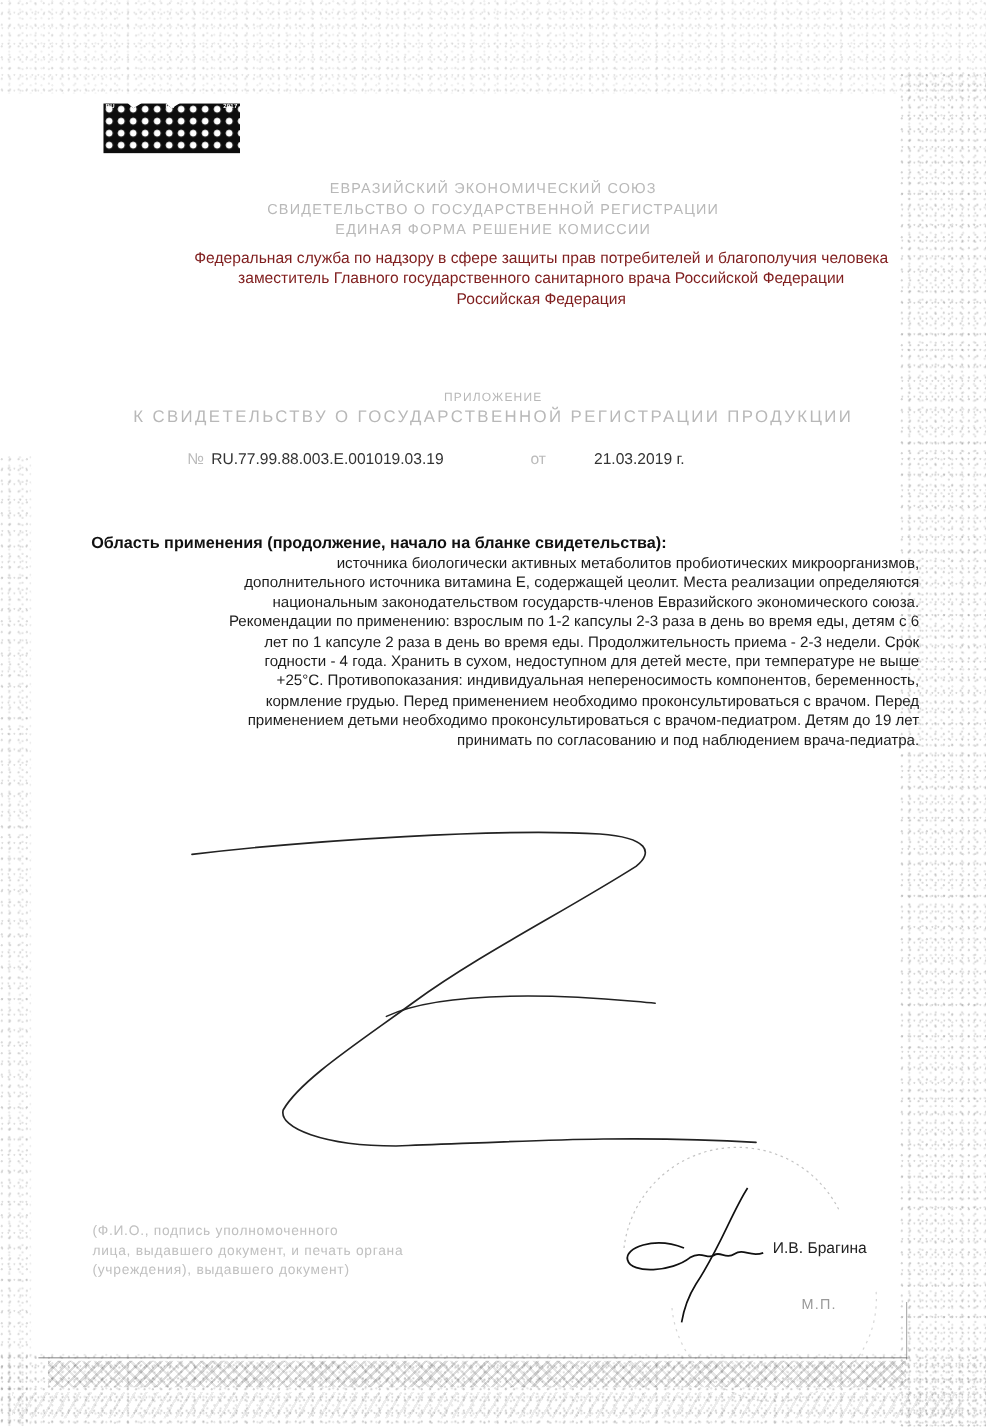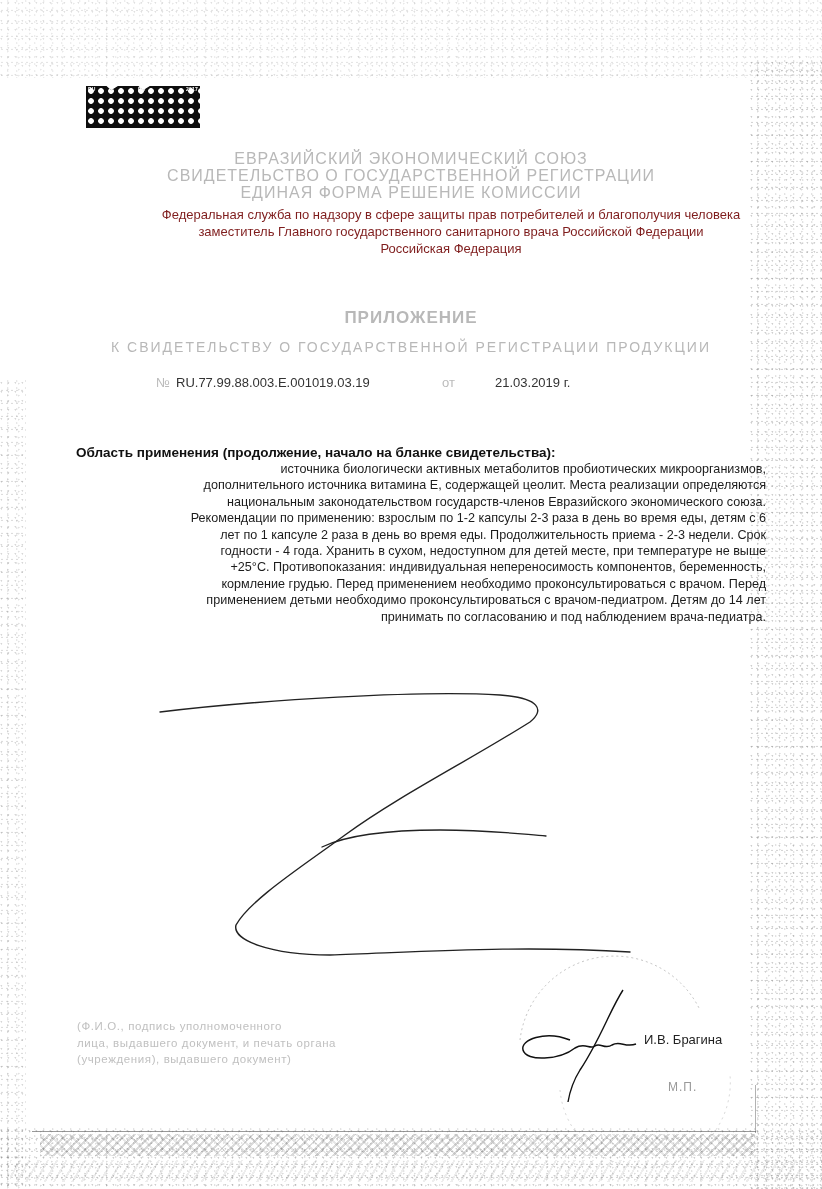--- a/index.html
+++ b/index.html
@@ -51,21 +51,21 @@
       background-size: 10px 10px, auto;
       clip-path: polygon(0 0, 18% 0, 22% 10%, 28% 0, 46% 0, 50% 10%, 56% 0, 100% 0, 100% 100%, 0 100%);
     }
     .emblem-label {
       position: absolute; top: 86px; font-size: 5px; color: #fff; font-weight: bold;
       letter-spacing: 0.2px;
     }
 
     .faded {
       position: absolute; width: 822px; text-align: center; color: #b8b8b8;
-      font-size: 16px; letter-spacing: 1px; filter: blur(0.4px);
+      font-size: 12px; letter-spacing: 1px; filter: blur(0.4px);
     }
 
     .header-line {
       position: absolute; left: 0; width: 822px; text-align: center;
       font-size: 13px; color: #7f1d1d; line-height: 17px; margin-left: 40px;
     }
 
     .regline {
       position: absolute; top: 375px; font-size: 13px; color: #333;
     }
@@ -113,39 +113,39 @@
 <span class="emblem-label" style="left:186px;">2017</span>
 
 <div class="faded" style="top:150px;">ЕВРАЗИЙСКИЙ ЭКОНОМИЧЕСКИЙ СОЮЗ</div>
 <div class="faded" style="top:167px;">СВИДЕТЕЛЬСТВО О ГОСУДАРСТВЕННОЙ РЕГИСТРАЦИИ</div>
 <div class="faded" style="top:184px;">ЕДИНАЯ ФОРМА РЕШЕНИЕ КОМИССИИ</div>
 
 <div class="header-line" style="top:206px;">Федеральная служба по надзору в сфере защиты прав потребителей и благополучия человека</div>
 <div class="header-line" style="top:223px;">заместитель Главного государственного санитарного врача Российской Федерации</div>
 <div class="header-line" style="top:240px;">Российская Федерация</div>
 
-<div class="faded" style="top:308px; font-size:17px;font-weight:bold;">ПРИЛОЖЕНИЕ</div>
+<div class="faded" style="top:326px; font-size:10px;">ПРИЛОЖЕНИЕ</div>
 <div class="faded" style="top:339px; font-size:14px; letter-spacing:2px;text-align:center;">К СВИДЕТЕЛЬСТВУ О ГОСУДАРСТВЕННОЙ РЕГИСТРАЦИИ ПРОДУКЦИИ</div>
 
 <span class="regline" style="left:156px; color:#bbb;">№</span>
 <span class="regline" style="left:176px;">RU.77.99.88.003.E.001019.03.19</span>
 <span class="regline" style="left:442px; color:#bbb;">от</span>
 <span class="regline" style="left:495px;">21.03.2019 г.</span>
 
 <div class="body-title">Область применения (продолжение, начало на бланке свидетельства):</div>
 <div class="body-text">
   <span class="ln">источника биологически активных метаболитов пробиотических микроорганизмов,</span>
   <span class="ln">дополнительного источника витамина Е, содержащей цеолит. Места реализации определяются</span>
   <span class="ln">национальным законодательством государств-членов Евразийского экономического союза.</span>
   <span class="ln">Рекомендации по применению: взрослым по 1-2 капсулы 2-3 раза в день во время еды, детям с 6</span>
   <span class="ln">лет по 1 капсуле 2 раза в день во время еды. Продолжительность приема - 2-3 недели. Срок</span>
   <span class="ln">годности - 4 года. Хранить в сухом, недоступном для детей месте, при температуре не выше</span>
   <span class="ln">+25°С. Противопоказания: индивидуальная непереносимость компонентов, беременность,</span>
   <span class="ln">кормление грудью. Перед применением необходимо проконсультироваться с врачом. Перед</span>
-  <span class="ln">применением детьми необходимо проконсультироваться с врачом-педиатром. Детям до 14 лет</span>
+  <span class="ln">применением детьми необходимо проконсультироваться с врачом-педиатром. Детям до 19 лет</span>
   <span class="ln">принимать по согласованию и под наблюдением врача-педиатра.</span>
 </div>
 
 <svg class="zmark" width="822" height="1189" viewBox="0 0 822 1189">
   <path d="M160,712 C260,700 420,690 500,695 C540,698 545,710 530,722 C470,760 400,795 345,835 C300,868 250,900 236,925 C232,940 270,955 330,955 C420,952 520,945 630,952" fill="none" stroke="#222" stroke-width="1.4" stroke-linecap="round"></path>
   <path d="M322,847 C345,836 380,830 440,830 C490,830 520,834 546,836" fill="none" stroke="#222" stroke-width="1.3" stroke-linecap="round"></path>
 </svg>
 
 <svg class="zmark" width="822" height="1189" viewBox="0 0 822 1189">
   <path d="M520,1040 A95,95 0 0 1 700,1010" fill="none" stroke="#aaa" stroke-width="1" stroke-dasharray="2 3" opacity="0.7"></path>

